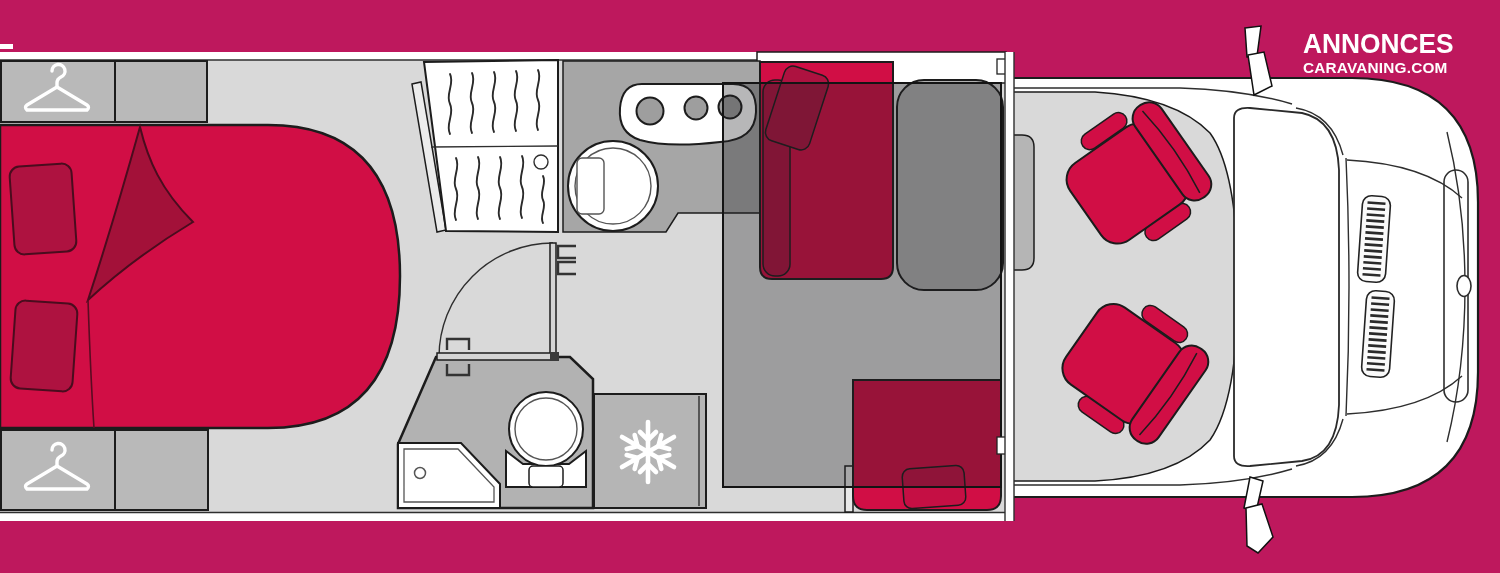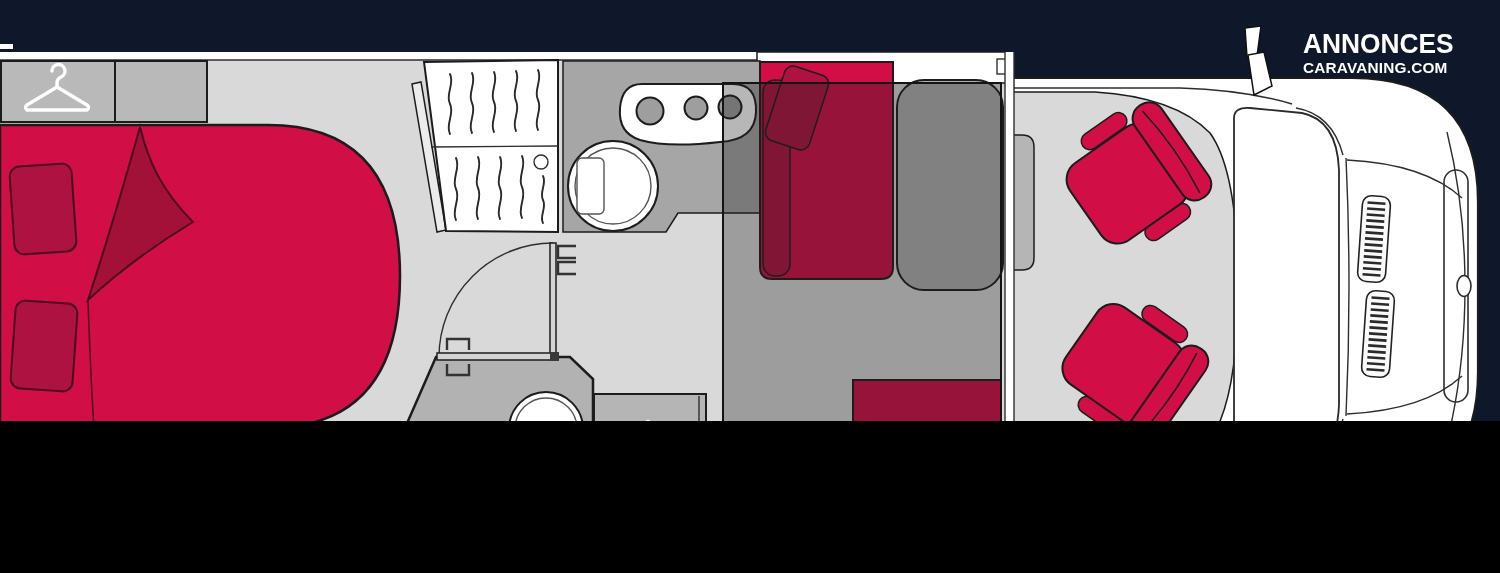--- a/index.html
+++ b/index.html
@@ -1,16 +1,16 @@
 <!DOCTYPE html>
 <html><head>
 <meta charset="utf-8">
 <style>
   html,body{margin:0;padding:0;background:#000;}
-  .stage{position:relative;width:1500px;height:421px;background:#0f172a;overflow:hidden;
+  .stage{position:relative;width:1500px;height:573px;background:#be185d;overflow:hidden;
          font-family:"Liberation Sans",sans-serif;}
   .stage svg{position:absolute;left:0;top:0;}
   
   .o25{stroke:#1c1c1c;stroke-width:2.5;}
   .o2{stroke:#1c1c1c;stroke-width:2;}
   .o15{stroke:#1c1c1c;stroke-width:1.5;}
   .thin{fill:none;stroke:#2e2e2e;stroke-width:1.4;}
   .seam{fill:none;stroke:#5a0c22;stroke-width:1.6;}
   .wht{fill:#fff;}
   .logo{position:absolute;left:1303px;top:30px;color:#fff;line-height:1;font-weight:bold;

